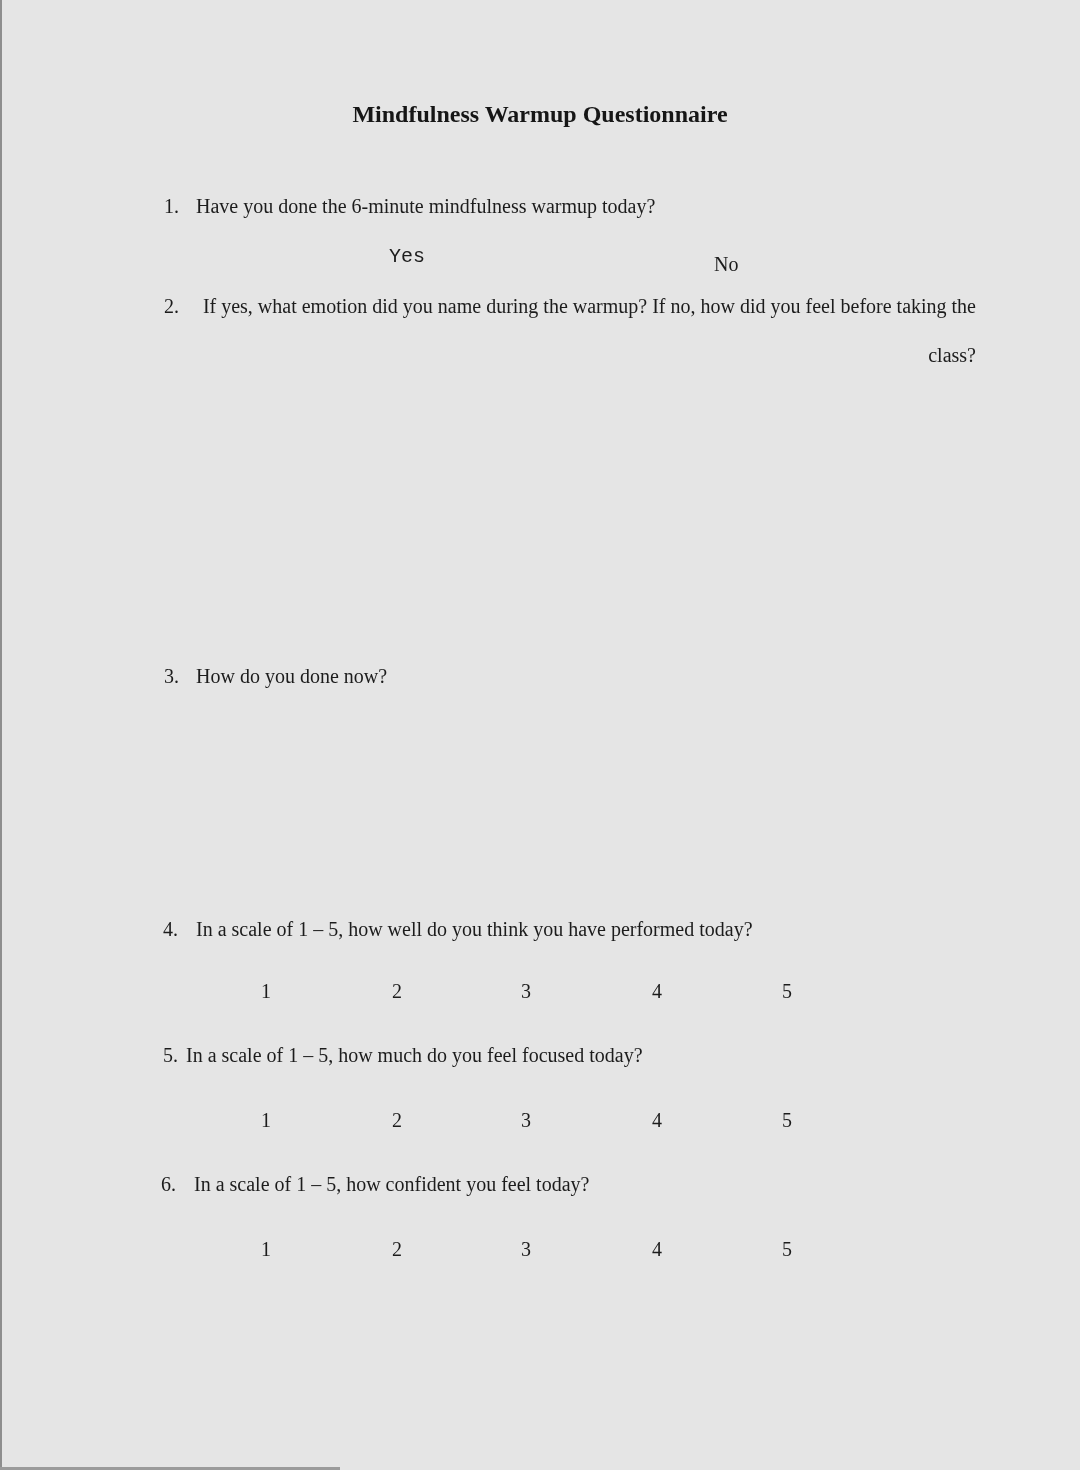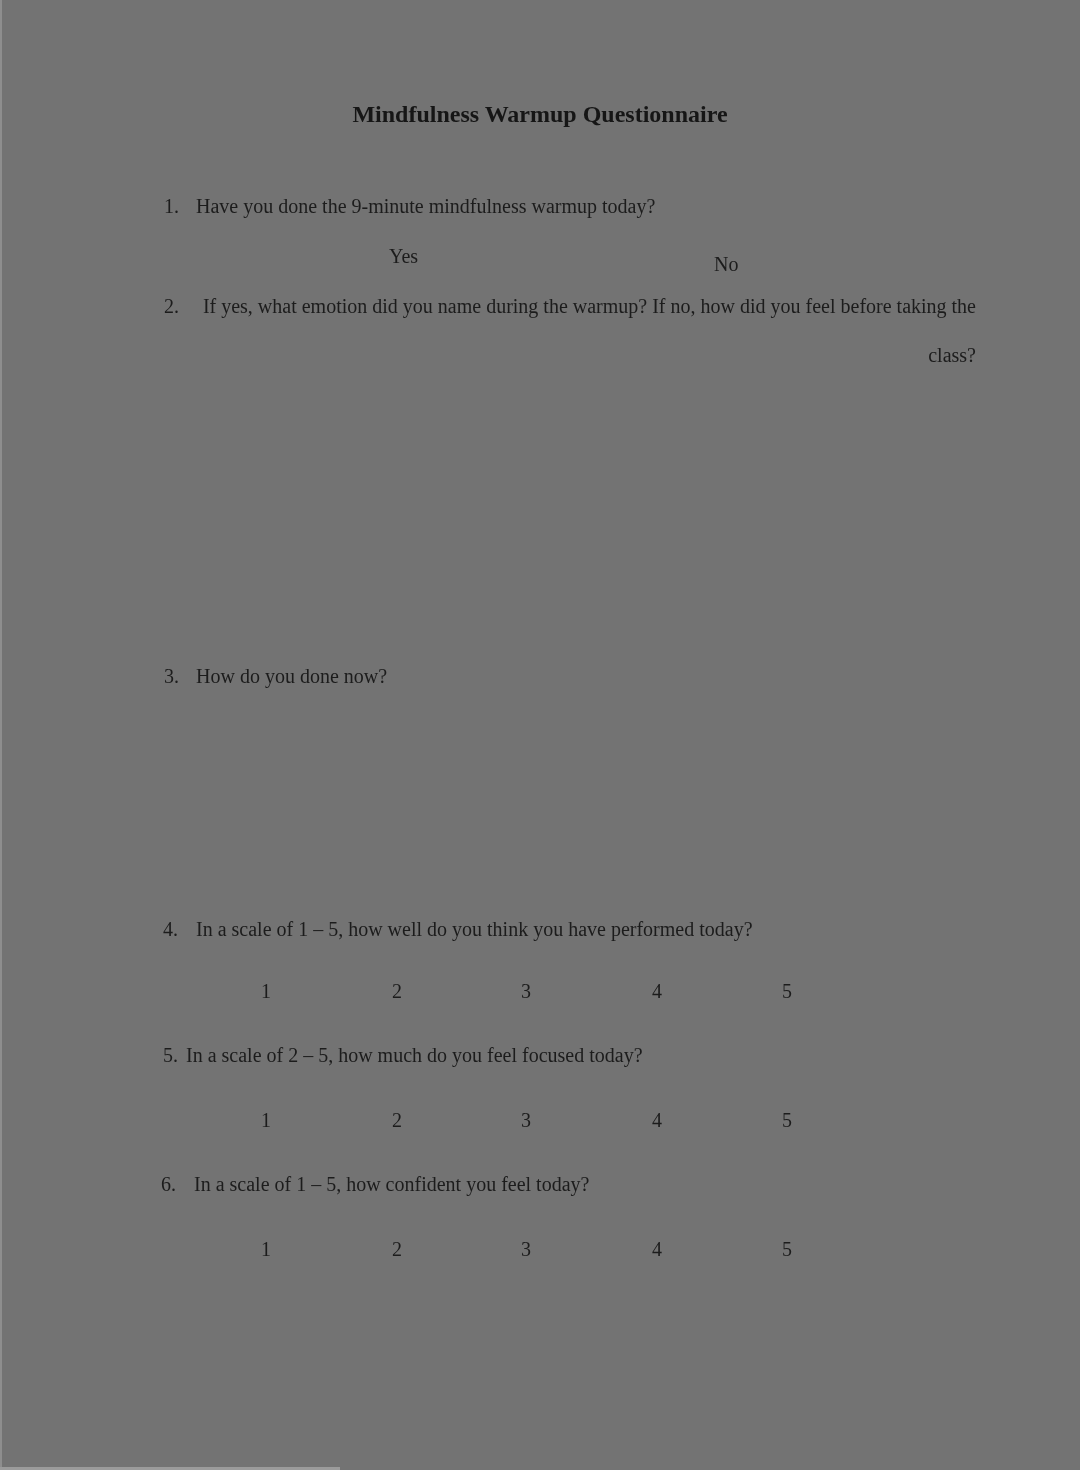--- a/index.html
+++ b/index.html
@@ -1,20 +1,20 @@
 <!DOCTYPE html>
 <html><head>
 <meta charset="utf-8">
 <style>
   html, body { margin: 0; padding: 0; background: #ffffff; }
   .page {
     position: relative;
     width: 1080px;
     height: 1470px;
-    background: #737373;
+    background: #e5e5e5;
     font-family: "Liberation Serif", "DejaVu Serif", serif;
     color: #1c1c1c;
     overflow: hidden;
   }
   .edge-left {
     position: absolute; left: 0; top: 0;
     width: 2px; height: 1470px;
     background: #8e8e8e;
   }
   .edge-bottom {
@@ -59,23 +59,23 @@
 
 <div class="page">
 
   <div class="edge-left"></div>
   <div class="edge-bottom"></div>
 
   <h1 class="title">Mindfulness Warmup Questionnaire</h1>
 
   <div class="q" style="top:182px; left:164px;">
     <span class="qnum" style="width:32px;">1.</span>
-    <span class="qtext" style="width:780px;">Have you done the 9-minute mindfulness warmup today?</span>
+    <span class="qtext" style="width:780px;">Have you done the 6-minute mindfulness warmup today?</span>
   </div>
-  <div class="opt" style="top:232px; left:389px;">Yes</div>
+  <div class="opt" style="top:232px; left:389px;font-family:Liberation Mono, monospace;">Yes</div>
   <div class="opt" style="top:240px; left:714px;">No</div>
 
   <div class="q" style="top:282px; left:164px;">
     <span class="qnum" style="width:32px;">2.</span>
     <span class="qtext" style="width:780px;text-align:right;">If yes, what emotion did you name during the warmup? If no, how did you feel before taking the class?</span>
   </div>
 
   <div class="q" style="top:652px; left:164px;">
     <span class="qnum" style="width:32px;">3.</span>
     <span class="qtext" style="width:780px;">How do you done now?</span>
@@ -88,21 +88,21 @@
   <div class="scale-row" style="top:967px;">
     <span class="scale-num" style="left:261px;">1</span>
     <span class="scale-num" style="left:392px;">2</span>
     <span class="scale-num" style="left:521px;">3</span>
     <span class="scale-num" style="left:652px;">4</span>
     <span class="scale-num" style="left:782px;">5</span>
   </div>
 
   <div class="q" style="top:1031px; left:163px;">
     <span class="qnum" style="width:23px;">5.</span>
-    <span class="qtext" style="width:790px;">In a scale of 2 – 5, how much do you feel focused today?</span>
+    <span class="qtext" style="width:790px;">In a scale of 1 – 5, how much do you feel focused today?</span>
   </div>
   <div class="scale-row" style="top:1096px;">
     <span class="scale-num" style="left:261px;">1</span>
     <span class="scale-num" style="left:392px;">2</span>
     <span class="scale-num" style="left:521px;">3</span>
     <span class="scale-num" style="left:652px;">4</span>
     <span class="scale-num" style="left:782px;">5</span>
   </div>
 
   <div class="q" style="top:1160px; left:161px;">

